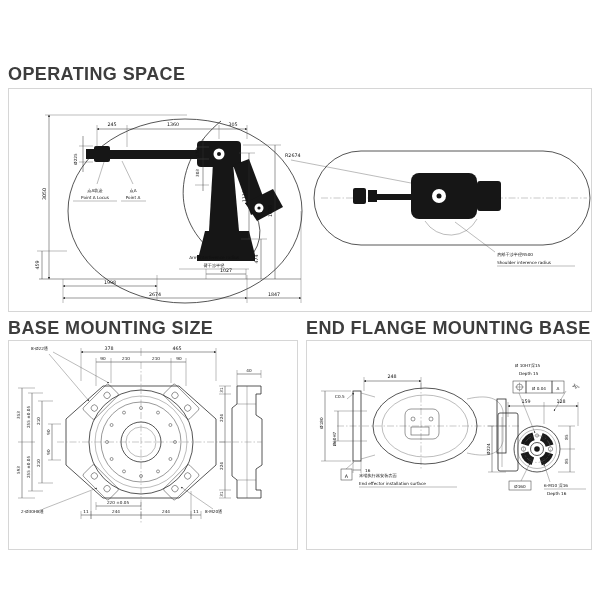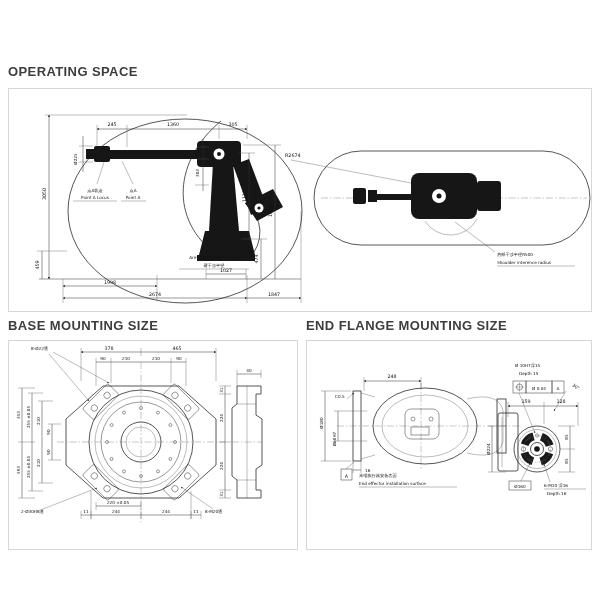--- a/index.html
+++ b/index.html
@@ -1,17 +1,17 @@
 <!DOCTYPE html>
 <html><head>
 <meta charset="utf-8">
 <style>
   html,body{margin:0;padding:0;background:#fff;}
   body{width:600px;height:600px;position:relative;font-family:"Liberation Sans",sans-serif;}
-  .sec-title{position:absolute;font-weight:bold;font-size:13px;color:#3d3d3d;letter-spacing:.4px;}
+  .sec-title{position:absolute;font-weight:bold;font-size:18px;color:#3d3d3d;letter-spacing:.4px;}
   .panel{position:absolute;border:1px solid #d6d6d6;background:#fff;box-sizing:border-box;overflow:hidden;}
   svg{display:block;}
   svg text{font-family:"DejaVu Sans",sans-serif;font-size:4.8px;fill:#111;}
   svg text.f4{font-size:4.2px;}
   .d{stroke:#333;stroke-width:.5;fill:none;}
   .o{stroke:#2b2b2b;stroke-width:.8;fill:none;}
   .t{stroke:#555;stroke-width:.4;fill:none;}
   .s{fill:#161616;stroke:none;}
   .c{stroke:#777;stroke-width:.4;stroke-dasharray:7 2 1.5 2;fill:none;}
 </style>
@@ -134,21 +134,21 @@
   <g>
     <line x1="446" y1="133" x2="486" y2="163" class="t"></line>
     <line x1="488" y1="177" x2="566" y2="177" class="t"></line>
     <text x="488" y="167" class="f4">肩部干涉半径R500</text>
     <text x="488" y="175" class="f4">Shoulder interence radius</text>
   </g>
 </svg>
 </div>
 
 <div class="sec-title" style="left:8px;top:318px;text-align:center;">BASE MOUNTING SIZE</div>
-<div class="sec-title" style="left:306px;top:318px;">END FLANGE MOUNTING SIZE</div>
+<div class="sec-title" style="left:306px;top:318px;">END FLANGE MOUNTING BASE</div>
 
 <div class="panel" style="left:8px;top:340px;width:290px;height:210px;">
 <svg width="288" height="208" viewBox="0 0 288 208">
   <defs>
     <marker id="ar2" viewBox="0 0 10 10" refX="9" refY="5" markerWidth="5" markerHeight="5" orient="auto-start-reverse">
           <path d="M0,0L10,5L0,10z" fill="#333"></path>
         </marker>
   </defs>
 
   <g>

